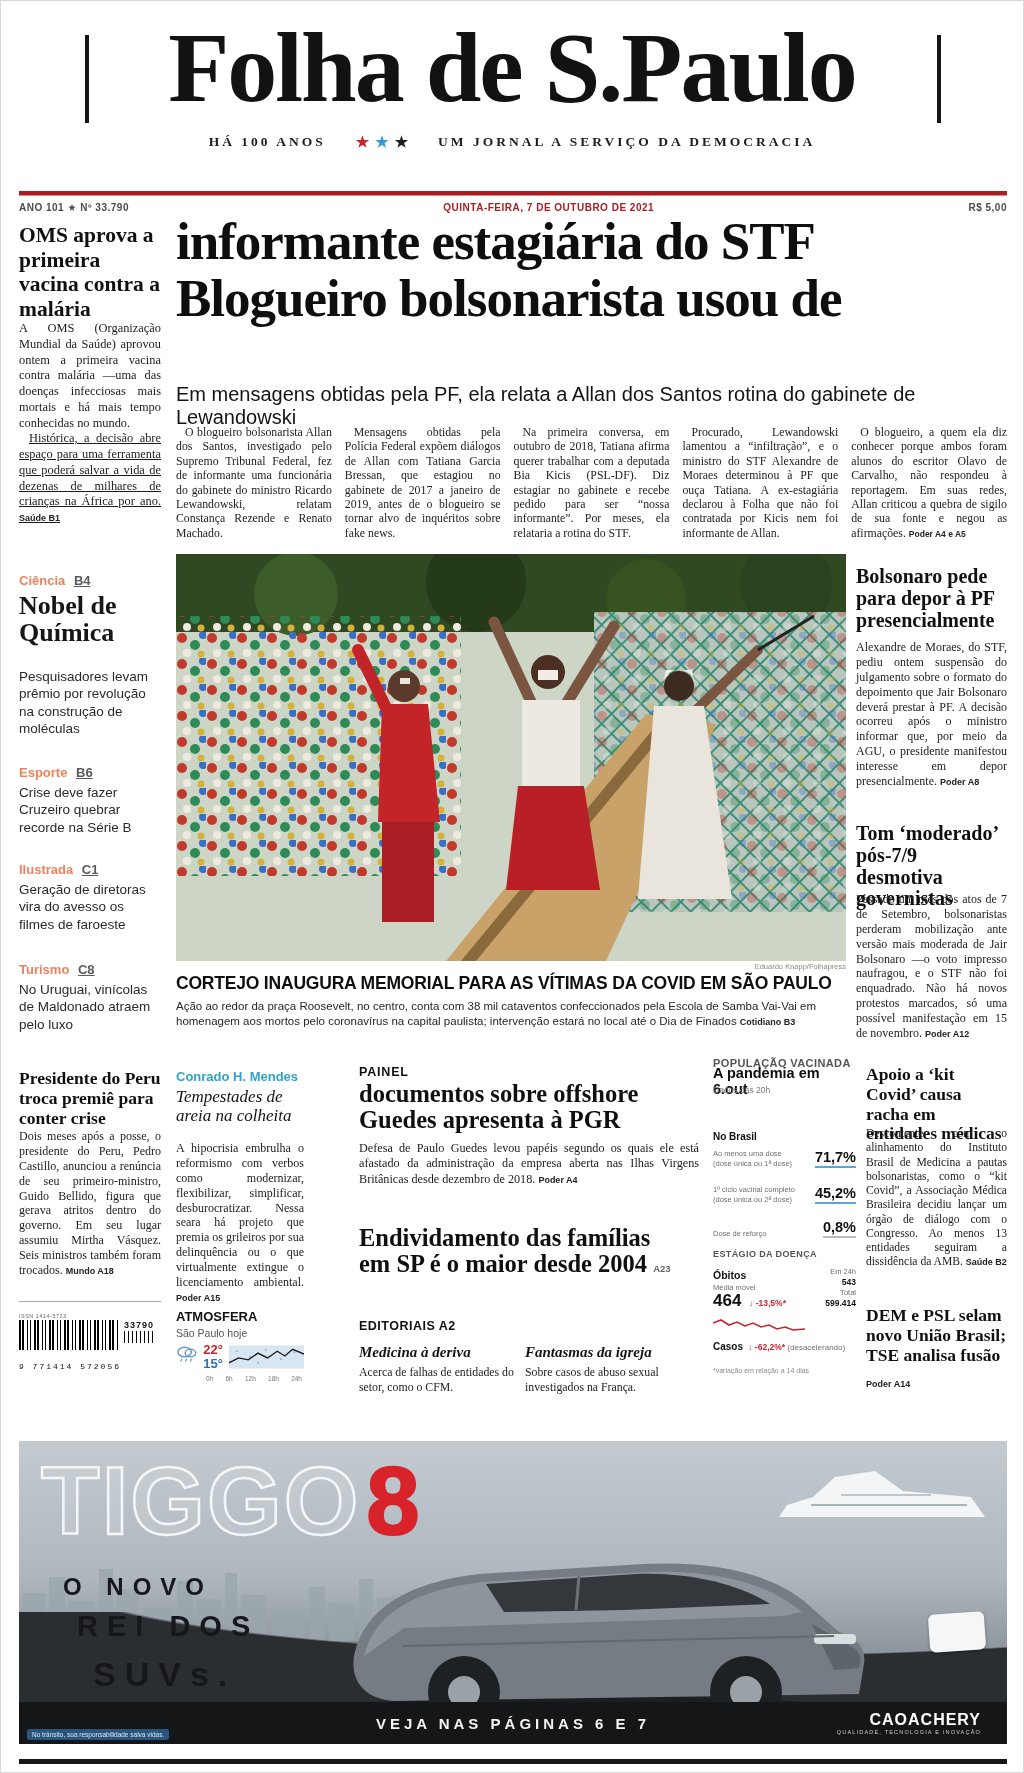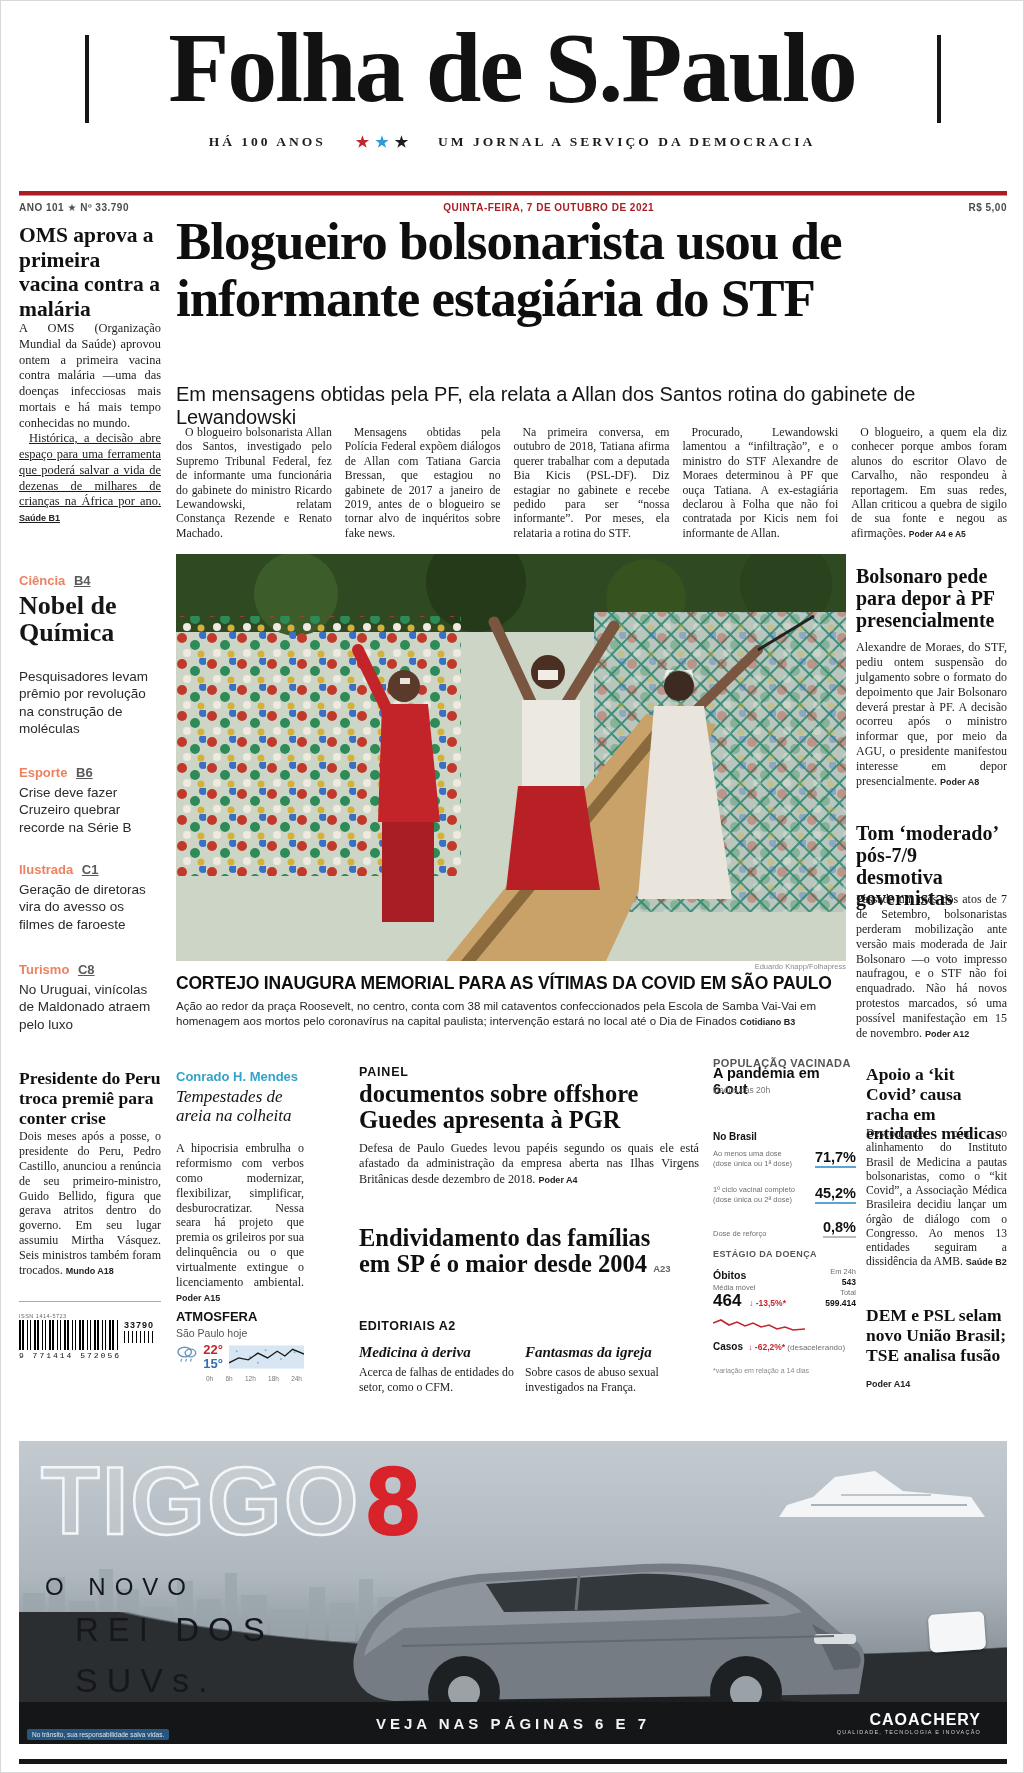--- a/index.html
+++ b/index.html
@@ -106,41 +106,41 @@
 
   
   .col1-rule{top:1300px;left:18px;width:142px;height:1px;background:#aaa;}
   .barcode{top:1312px;left:18px;width:142px;}
   .bc-issn{font-size:5.5px;color:#666;letter-spacing:.5px;}
   .bc-row{display:flex;gap:5px;align-items:flex-start;margin-top:1px;}
   .bc-bars{width:100px;height:30px;background:repeating-linear-gradient(90deg,#000 0 1.5px,#fff 1.5px 3px,#000 3px 4.5px,#fff 4.5px 7.5px);}
   .bc-side{width:34px;text-align:left;}
   .bc-ed{font-weight:bold;font-size:9px;letter-spacing:1px;color:#111;}
   .bc-mini{width:32px;height:12px;margin-top:1px;background:repeating-linear-gradient(90deg,#000 0 1.5px,#fff 1.5px 4px);}
-  .bc-digits{font-family:"Liberation Mono","DejaVu Sans Mono",monospace;font-size:8px;letter-spacing:2px;color:#111;margin-top:1px;}
+  .bc-digits{font-family:"Liberation Mono","DejaVu Sans Mono",monospace;font-size:8px;letter-spacing:2px;color:#111;margin-top:12px;}
 
   .atm-header{top:1308px;left:175px;font-weight:800;font-size:13px;color:#111;}
   .atm-sub{top:1326px;left:175px;font-size:10.5px;color:#555;}
   .atm-row{top:1342px;left:175px;width:128px;display:flex;align-items:flex-start;gap:6px;}
   .atm-temps{display:flex;flex-direction:column;line-height:1.1;}
   .t-high{font-weight:bold;font-size:13px;color:#c1272d;}
   .t-low{font-weight:bold;font-size:13px;color:#2f6fb3;}
   .atm-ticks{top:1374px;left:205px;width:96px;display:flex;justify-content:space-between;font-size:6.5px;color:#777;}
 
   
   .ad{top:1440px;left:18px;width:988px;height:303px;overflow:hidden;
       background:linear-gradient(180deg,#c3cbd1 0%,#aeb7be 45%,#8d959c 70%,#6f767c 100%);}
   .ad-road{position:absolute;left:0;bottom:42px;width:100%;height:90px;
            background:radial-gradient(120% 160% at 70% -40%, rgba(0,0,0,0) 55%, #2b2e31 56%);}
   .ad-brand{position:absolute;top:12px;left:22px;font-weight:800;font-size:96px;letter-spacing:2px;
             color:rgba(255,255,255,.12);-webkit-text-stroke:2.5px #f4f6f7;line-height:1;}
   .ad-brand .num{color:#d8232a;-webkit-text-stroke:2px #d8232a;margin-left:6px;}
-  .ad-slogan{position:absolute;top:128px;left:26px;color:#15171c;font-weight:normal;line-height:1.5;}
+  .ad-slogan{position:absolute;top:128px;left:44px;color:#15171c;font-weight:bold;line-height:1.5;}
   .ad-slogan div{letter-spacing:9px;}
-  .sl0{font-size:24px;margin-left:0;} .sl1{font-size:33px;margin-left:30px;} .sl2{font-size:34px;margin-left:30px;}
+  .sl0{font-size:24px;margin-left:0;} .sl1{font-size:29px;margin-left:14px;} .sl2{font-size:34px;margin-left:30px;}
   .ad-suv{position:absolute;left:295px;top:55px;}
   .ad-yacht{position:absolute;right:6px;top:14px;}
   .ad-badge{position:absolute;right:22px;top:172px;width:56px;height:38px;background:#f5f6f7;border-radius:6px;
             transform:rotate(-4deg);box-shadow:0 1px 3px rgba(0,0,0,.4);}
   .ad-strip{position:absolute;left:0;bottom:0;width:100%;height:42px;background:#151617;display:flex;align-items:center;}
   .ad-cta{position:absolute;left:0;width:100%;text-align:center;color:#f2f4f5;font-weight:bold;
           font-size:15px;letter-spacing:4px;}
   .ad-dealer{position:absolute;right:26px;text-align:right;color:#fff;}
   .ad-dealer .logo{font-weight:800;font-size:16px;letter-spacing:1px;}
   .ad-dealer .tag{font-size:5.5px;letter-spacing:1.2px;color:#c9ced2;}
@@ -198,22 +198,22 @@
   </div>
   <div class="abs sb ilustrada-text">Geração de diretoras vira do avesso os filmes de faroeste</div>
 
   <div class="abs sb kicker sec-turismo">
     <span>Turismo</span>
     <span class="pg">C8</span>
   </div>
   <div class="abs sb turismo-text">No Uruguai, vinícolas de Maldonado atraem pelo luxo</div>
 
   <div class="abs serif headline">
+    <div>informante estagiária do STF</div>
     <div>Blogueiro bolsonarista usou de</div>
-    <div>informante estagiária do STF</div>
   </div>
   <div class="abs deck">Em mensagens obtidas pela PF, ela relata a Allan dos Santos rotina do gabinete de Lewandowski</div>
   <div class="abs lead-cols">
     <div class="serif lead-col just">O blogueiro bolsonarista Allan dos Santos, investigado pelo Supremo Tribunal Federal, fez de informante uma funcionária do gabinete do ministro Ricardo Lewandowski, relatam Constança Rezende e Renato Machado.</div>
     <div class="serif lead-col just">Mensagens obtidas pela Polícia Federal expõem diálogos de Allan com Tatiana Garcia Bressan, que estagiou no gabinete de 2017 a janeiro de 2019, antes de o blogueiro se tornar alvo de inquéritos sobre fake news.</div>
     <div class="serif lead-col just">Na primeira conversa, em outubro de 2018, Tatiana afirma querer trabalhar com a deputada Bia Kicis (PSL-DF). Diz estagiar no gabinete e recebe pedido para ser “nossa informante”. Por meses, ela relataria a rotina do STF.</div>
     <div class="serif lead-col just">Procurado, Lewandowski lamentou a “infiltração”, e o ministro do STF Alexandre de Moraes determinou à PF que ouça Tatiana. A ex-estagiária declarou à Folha que não foi contratada por Kicis nem foi informante de Allan.</div>
     <div class="serif lead-col just">
       <span>O blogueiro, a quem ela diz conhecer porque ambos foram alunos do escritor Olavo de Carvalho, não respondeu à reportagem. Em suas redes, Allan criticou a quebra de sigilo de sua fonte e negou as afirmações.</span>
       <span class="ref">Poder A4 e A5</span>

